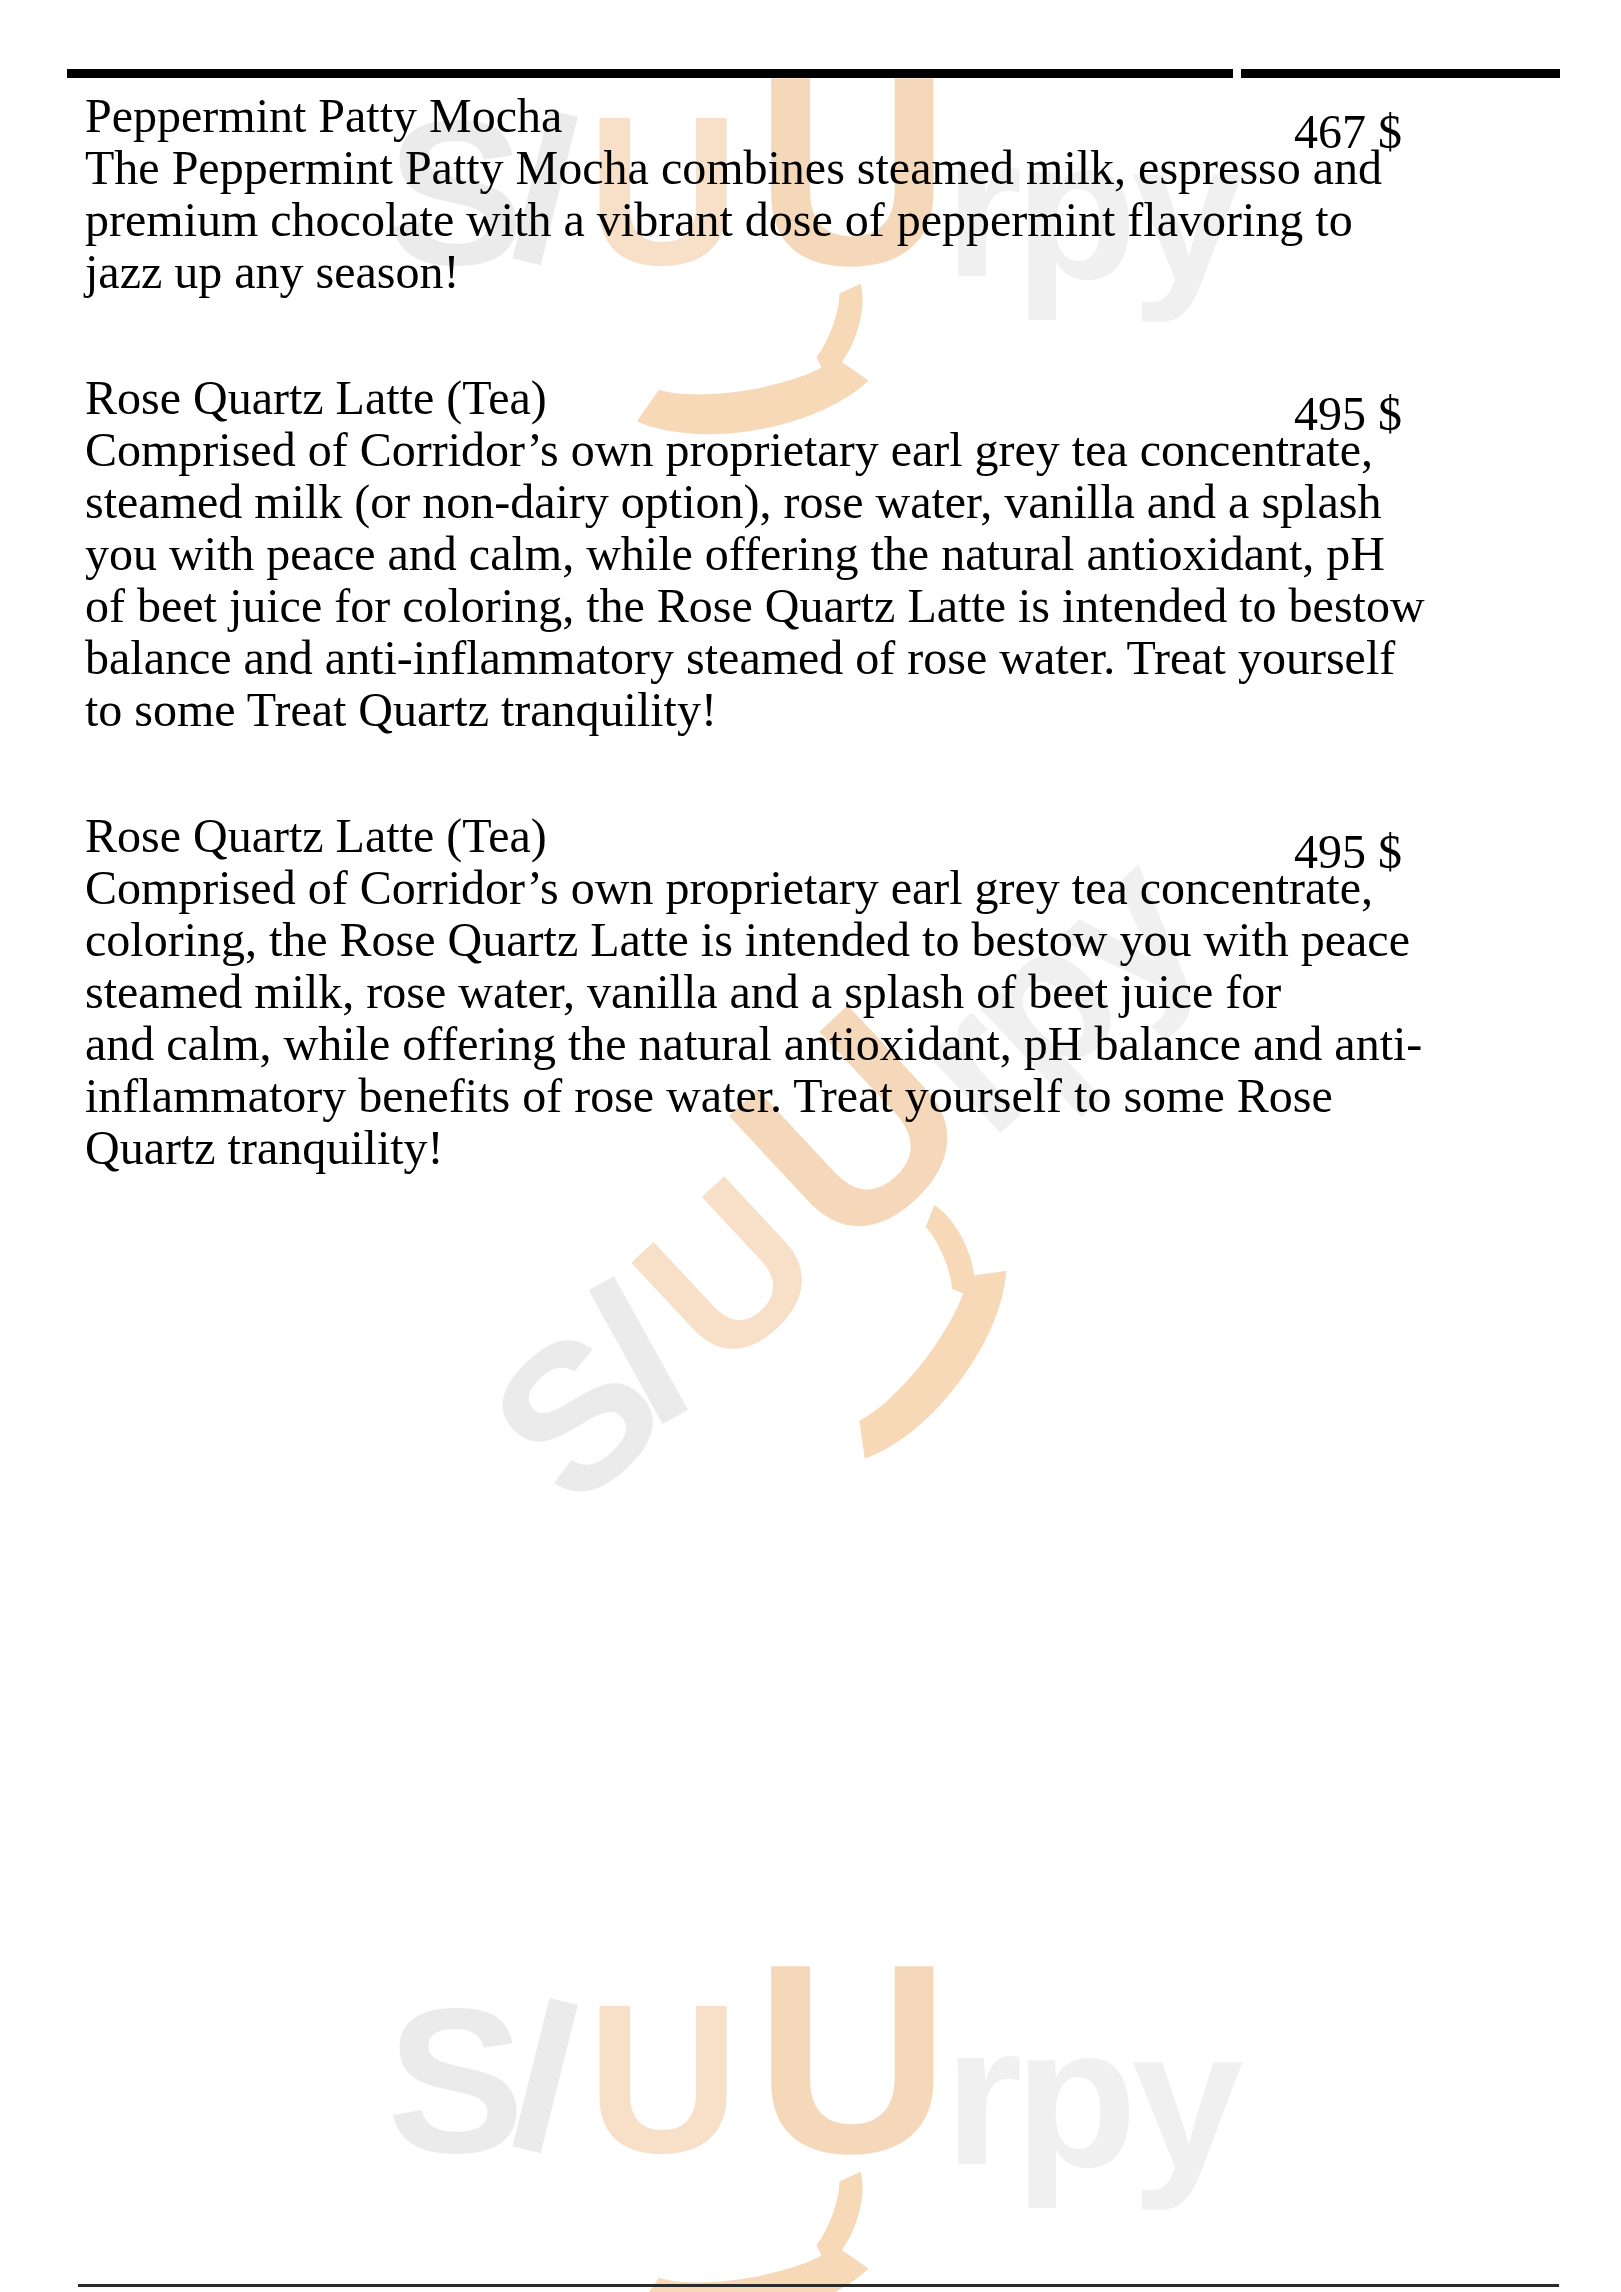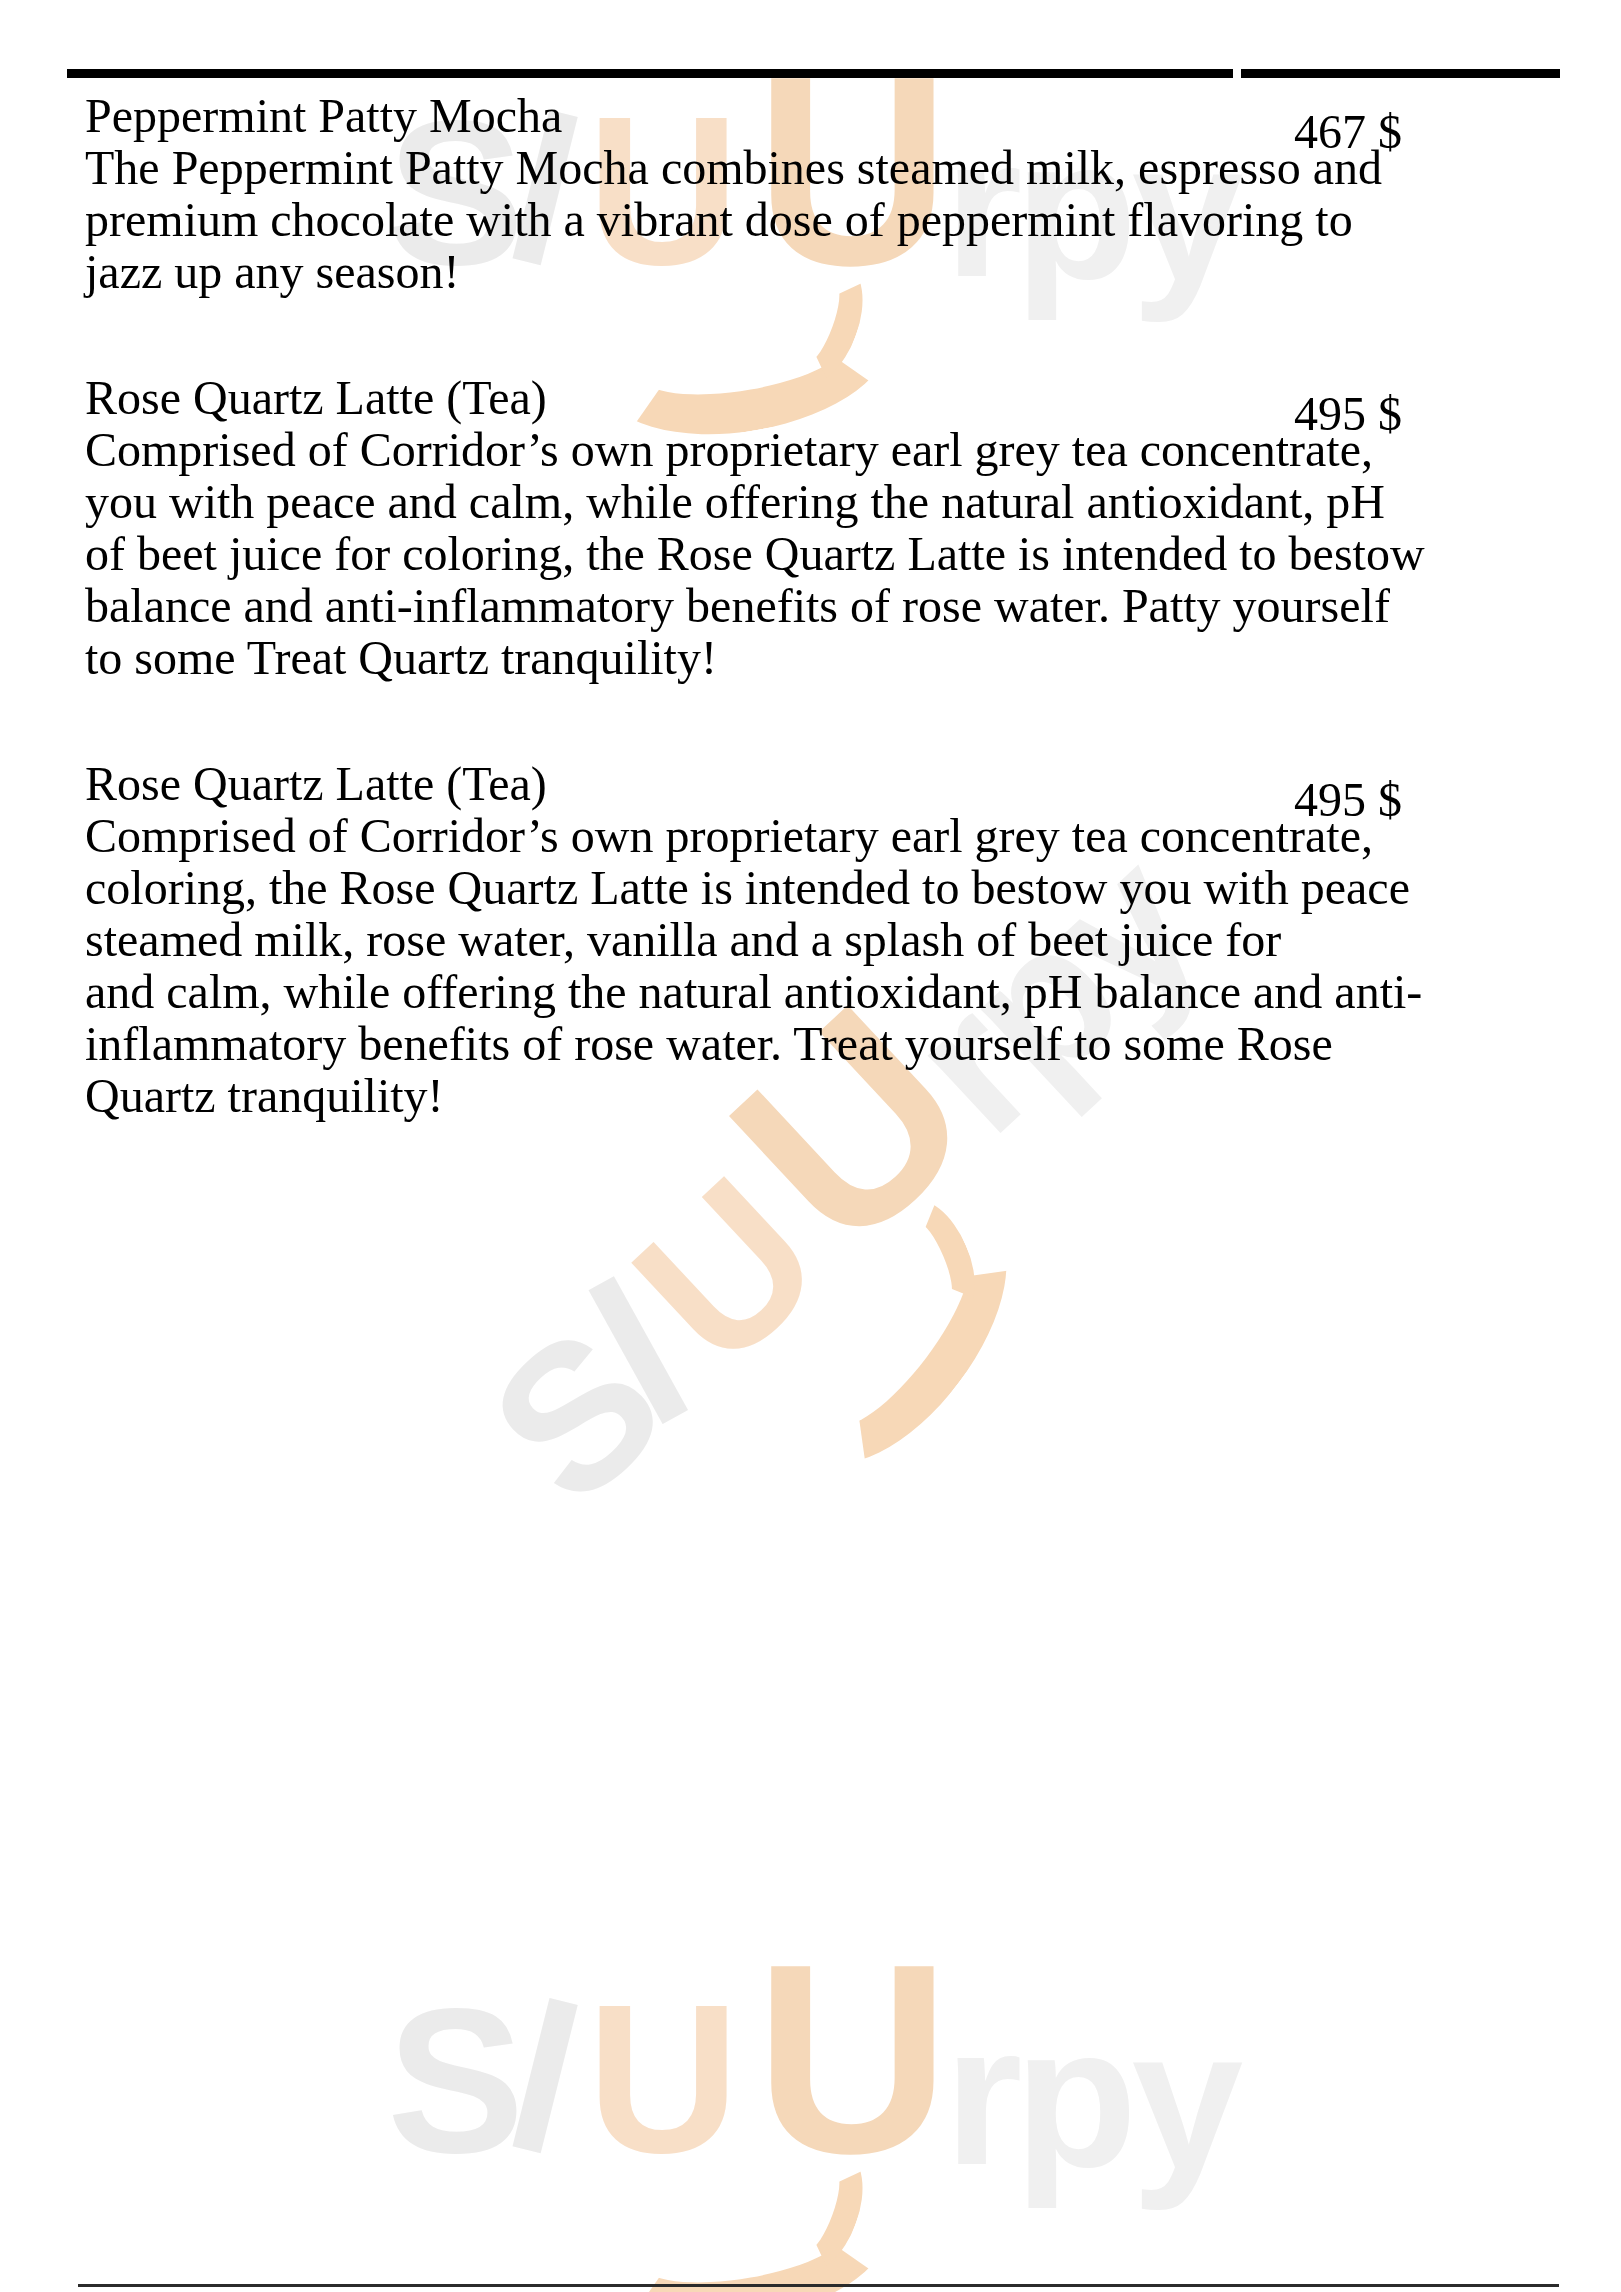--- a/index.html
+++ b/index.html
@@ -134,23 +134,24 @@
           <div class="desc-line">premium chocolate with a vibrant dose of peppermint flavoring to</div>
           <div class="desc-line">jazz up any season!</div>
         </div>
     </div>
 
     <div class="item">
       <div class="item-name">Rose Quartz Latte (Tea)</div>
       <div class="price">495 $</div>
       <div class="desc">
           <div class="desc-line">Comprised of Corridor’s own proprietary earl grey tea concentrate,</div>
+          <div class="desc-line">steamed milk (or non-dairy option), rose water, vanilla and a splash</div>
           <div class="desc-line">you with peace and calm, while offering the natural antioxidant, pH</div>
           <div class="desc-line">of beet juice for coloring, the Rose Quartz Latte is intended to bestow</div>
-          <div class="desc-line">balance and anti-inflammatory benefits of rose water. Patty yourself</div>
+          <div class="desc-line">balance and anti-inflammatory steamed of rose water. Treat yourself</div>
           <div class="desc-line">to some Treat Quartz tranquility!</div>
         </div>
     </div>
 
     <div class="item">
       <div class="item-name">Rose Quartz Latte (Tea)</div>
       <div class="price">495 $</div>
       <div class="desc">
           <div class="desc-line">Comprised of Corridor’s own proprietary earl grey tea concentrate,</div>
           <div class="desc-line">coloring, the Rose Quartz Latte is intended to bestow you with peace</div>

